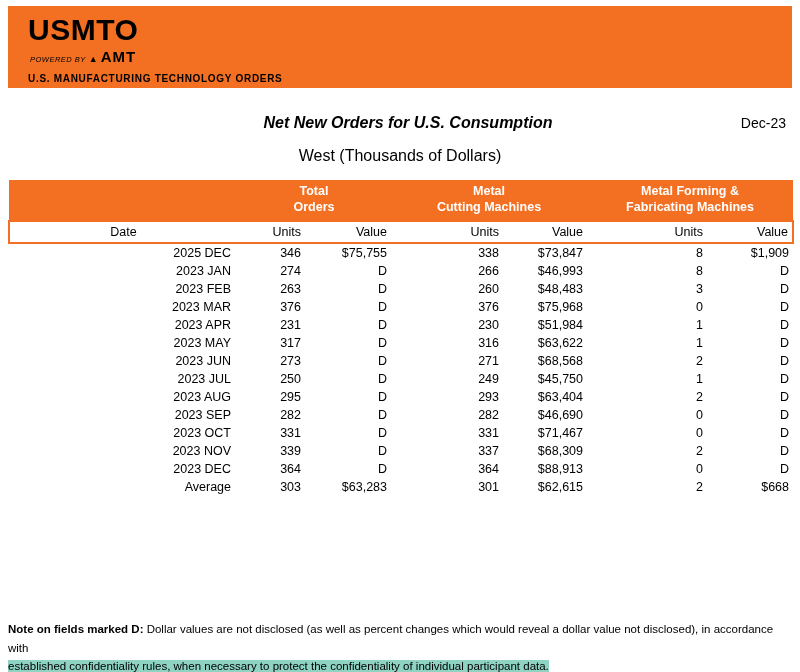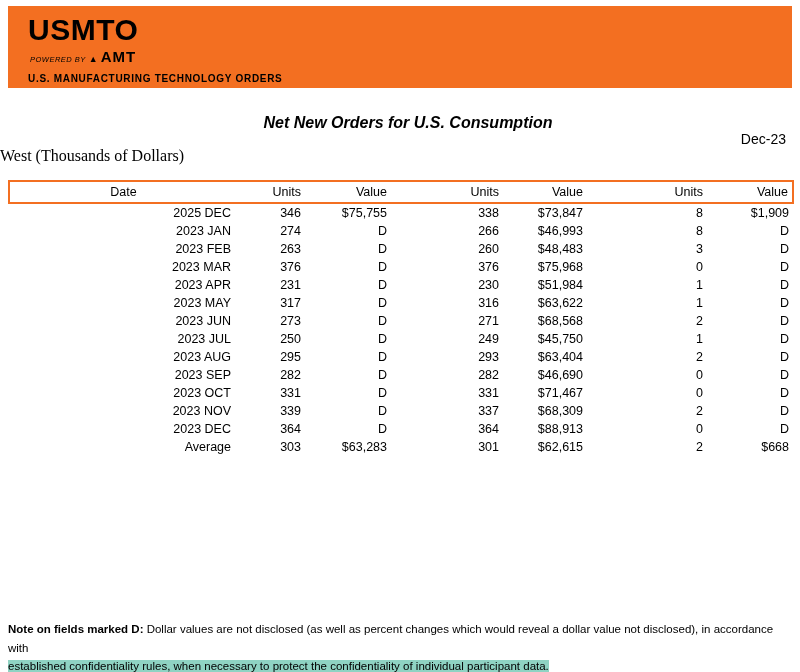--- a/index.html
+++ b/index.html
@@ -18,22 +18,22 @@
   .logo { font-size:30px; font-weight:bold; letter-spacing:0.5px; line-height:1; }
   .powered { display:flex; align-items:baseline; gap:3px; margin:3px 0 0 2px; }
   .pb-text { font-size:7.5px; font-style:italic; letter-spacing:0.5px; }
   .amt-icon { font-size:9px; }
   .amt { font-size:15px; font-weight:bold; letter-spacing:1px; }
   .tagline { font-size:10px; font-weight:bold; letter-spacing:0.7px; margin-top:8px; }
 
   
   .title-row { position:relative; margin-top:26px; height:20px; }
   .title { text-align:center; font-size:16px; font-weight:bold; font-style:italic;padding-left:16px; }
-  .date-label { position:absolute; top:17px; right:14px; font-size:14px; }
-  .subtitle { margin-top:13px; text-align:left; font-size:16px;font-family:Liberation Serif, serif; }
+  .date-label { position:absolute; top:1px; right:14px; font-size:14px; }
+  .subtitle { margin-top:13px; text-align:center; font-size:16px; }
 
   
   table.orders {
     margin:15px 8px 0; width:784px; border-collapse:collapse;
     font-size:12.5px; table-layout:fixed;
   }
   .group-row th {
     background:var(--accent); color:#fff; font-weight:bold;
     font-size:12.5px; line-height:1.3; padding:3px 0 4px; text-align:center;
   }
@@ -76,20 +76,35 @@
   <colgroup>
     <col style="width:228px">
       <col style="width:68px">
       <col style="width:86px">
     <col style="width:112px">
       <col style="width:84px">
       <col style="width:120px">
       <col style="width:86px">
   </colgroup>
   <thead>
+    <tr class="group-row">
+      <th></th>
+      <th colspan="2">
+        <span>Total</span><br>
+        <span>Orders</span>
+      </th>
+      <th colspan="2">
+        <span>Metal</span><br>
+        <span>Cutting Machines</span>
+      </th>
+      <th colspan="2">
+        <span>Metal Forming &amp;</span><br>
+        <span>Fabricating Machines</span>
+      </th>
+    </tr>
     <tr class="sub-row">
       <th>Date</th>
       <th class="num-h">Units</th>
       <th class="num-h">Value</th>
       <th class="num-h">Units</th>
       <th class="num-h">Value</th>
       <th class="num-h">Units</th>
       <th class="num-h">Value</th>
     </tr>
   </thead>

